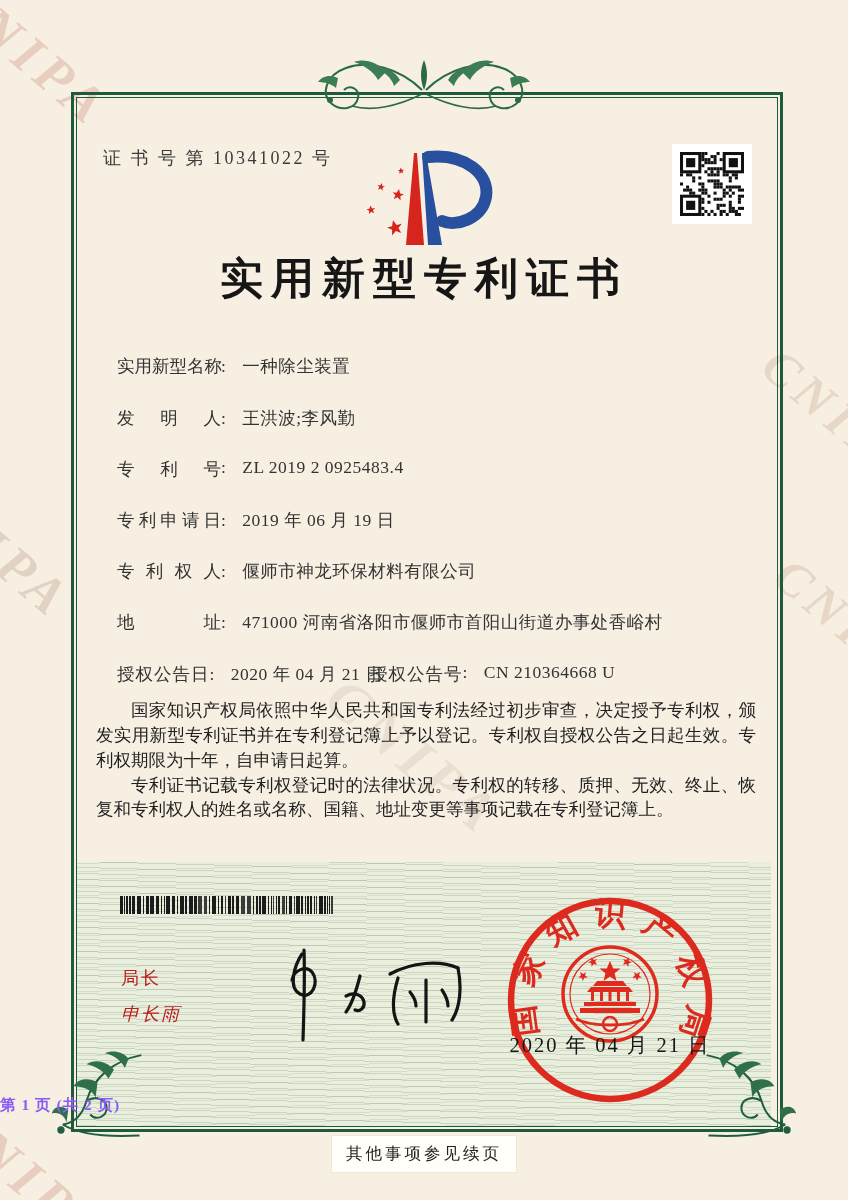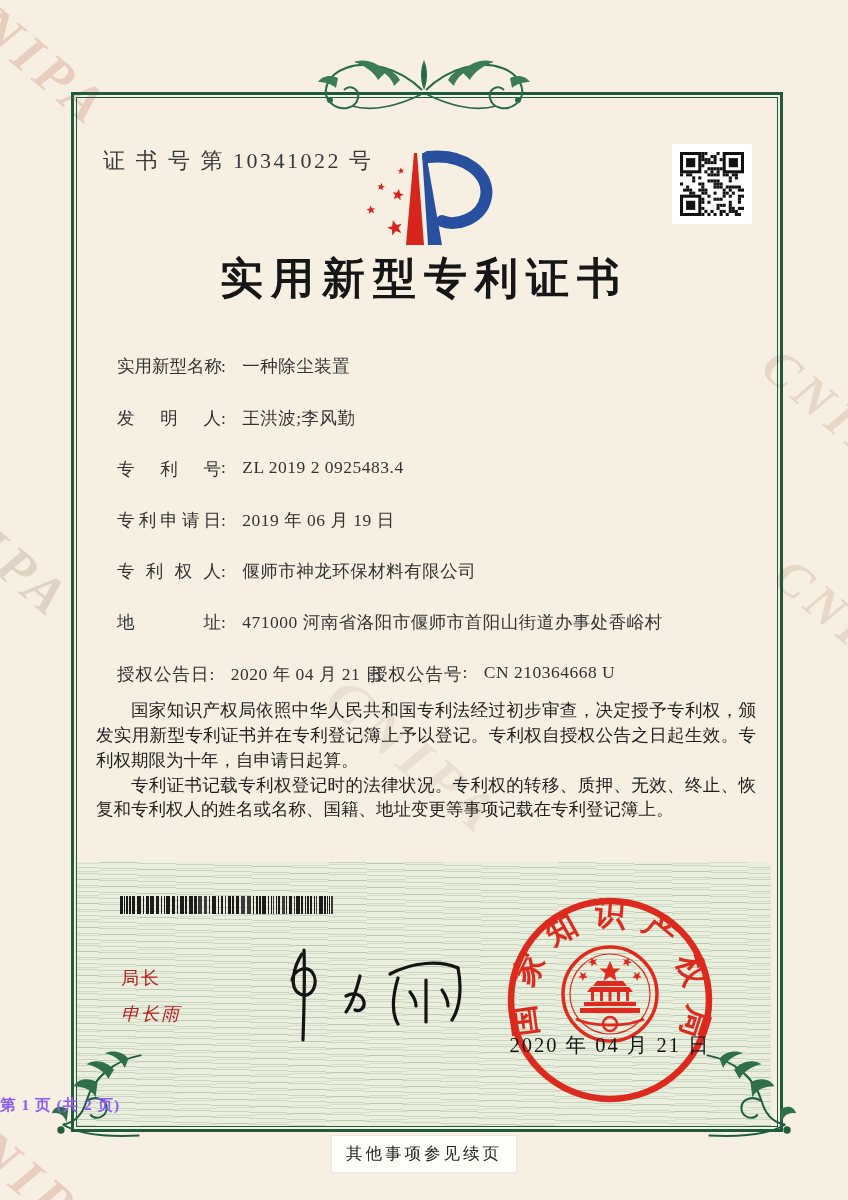--- a/index.html
+++ b/index.html
@@ -32,21 +32,21 @@
   .frame{
     position:absolute;left:71px;top:92px;width:706px;height:1034px;
     border:3px solid #1e5b3d;
   }
   .frame::after{content:"";position:absolute;inset:2px;border:1px solid #1e5b3d;}
   .orn{position:absolute;}
   .orn-top{left:294px;top:56px;}
   .orn-bl{left:50px;top:1046px;}
   .orn-br{left:693px;top:1046px;transform:scaleX(-1);}
   
-  .cert-no{position:absolute;left:103px;top:146px;font-size:22px;letter-spacing:2.5px;color:#3a3a3a;text-align:right;}
+  .cert-no{position:absolute;left:103px;top:146px;font-size:18px;letter-spacing:2.5px;color:#3a3a3a;text-align:right;}
   .logo{position:absolute;left:348px;top:147px;}
   .qr{position:absolute;left:672px;top:144px;width:80px;height:80px;background:#fff;
       display:flex;align-items:center;justify-content:center;}
   .title{position:absolute;left:0;right:0;top:250px;margin:0;text-align:center;
          font-size:43px;font-weight:700;letter-spacing:8px;color:#161616;}
   
   .frow{position:absolute;left:117px;width:650px;font-size:17.5px;color:#333;white-space:nowrap;}
   .flabel{display:inline-block;width:104px;text-align:justify;text-align-last:justify;vertical-align:top;}
   .flabel.plain{width:auto;text-align:left;text-align-last:auto;letter-spacing:1px;}
   .fvalue{margin-left:12px;letter-spacing:0.5px;}

